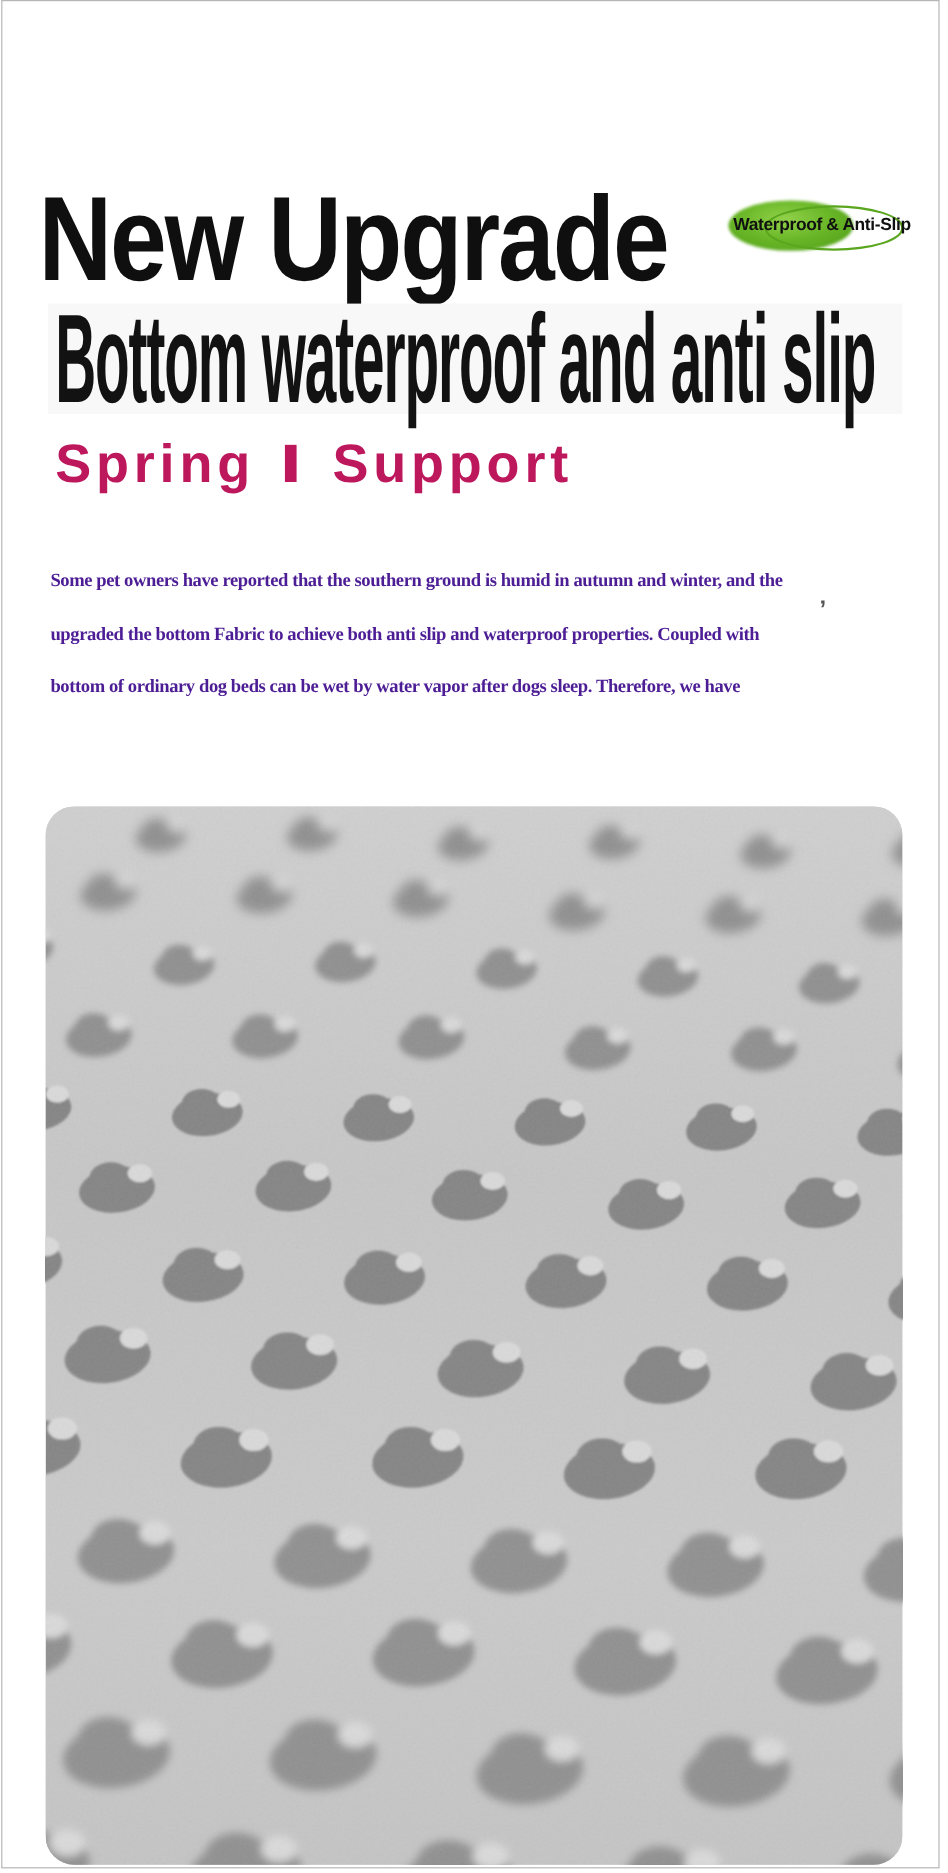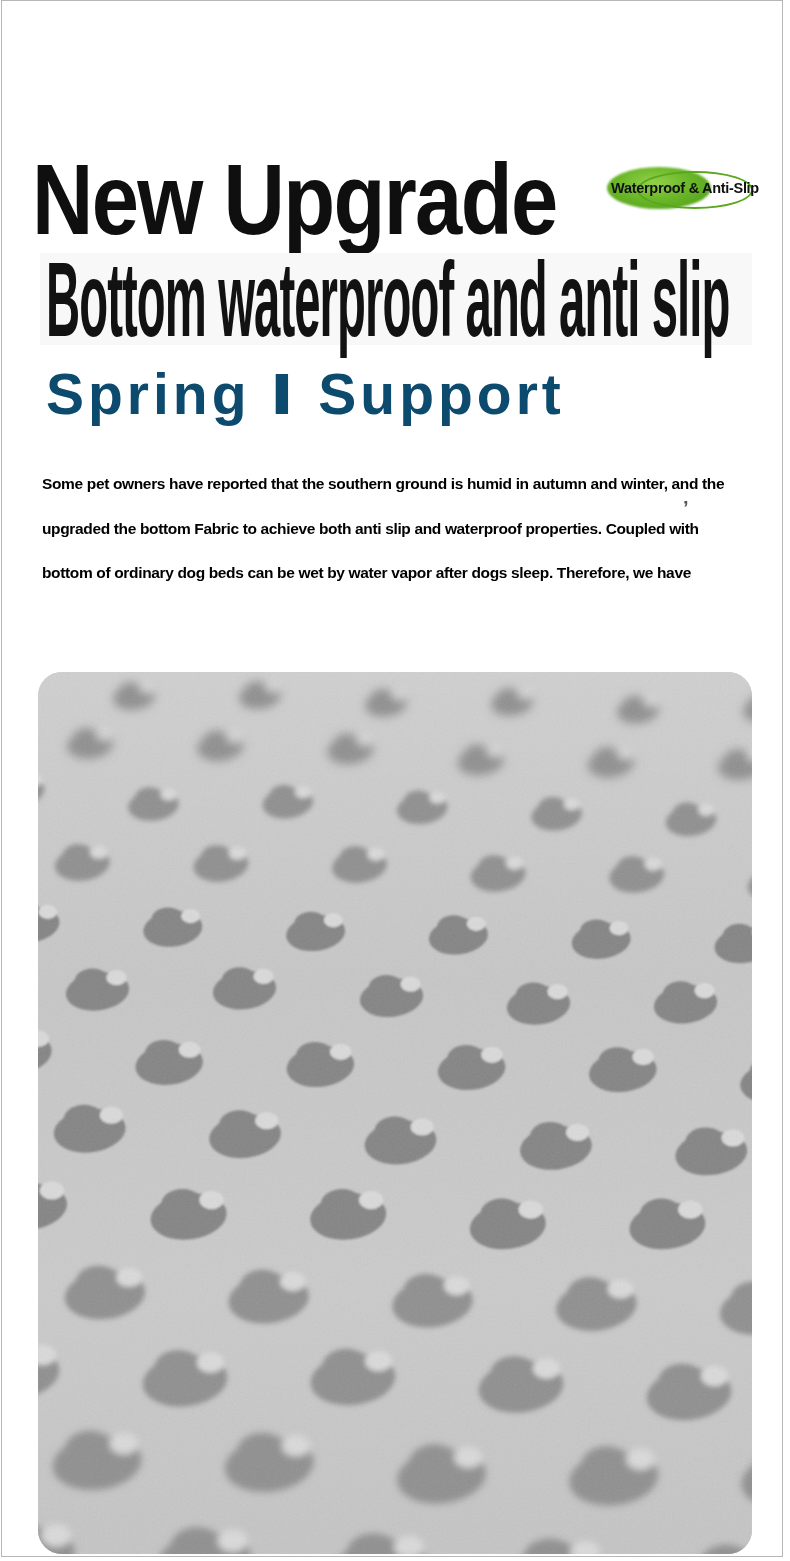--- a/index.html
+++ b/index.html
@@ -39,30 +39,30 @@
     background:#f8f8f8;
   }
   .page-subtitle {
     position:absolute; left:44px; top:246px; margin:0;
     font-size:105px; font-weight:bold; color:#121212;
     letter-spacing:-2px; white-space:nowrap; line-height:1.0;
     transform:scaleX(0.45); transform-origin:left top;
   }
   .section-label {
     position:absolute; left:44px; top:360px;
-    font-size:57px; font-weight:bold; color:#0c4a6e;
+    font-size:45px; font-weight:bold; color:#be185d;
     letter-spacing:4px; white-space:nowrap;
   }
   .section-label .sep {
     display:inline-block; margin:0 24px; transform:scaleX(1.5);
   }
   .paragraph { position:absolute; left:40px; top:461px; }
   .pline {
-    font-size:15.5px; font-weight:bold; color:#000000;
-    line-height:44.5px; white-space:nowrap; letter-spacing:-0.35px;
+    font-size:15.5px; font-weight:bold; color:#4c1d95;
+    line-height:44.5px; white-space:nowrap; letter-spacing:-0.35px;font-family:Liberation Serif, serif;
   }
   .quote-mark {
     position:absolute; left:681px; top:496px;
     font-size:20px; font-weight:bold; color:#555555;
   }
   .photo {
     position:absolute; left:36px; top:671px; width:714px; height:882px;
     border-radius:24px; overflow:hidden; background:#c8c8c8;
   }
   .photo svg { display:block; }

